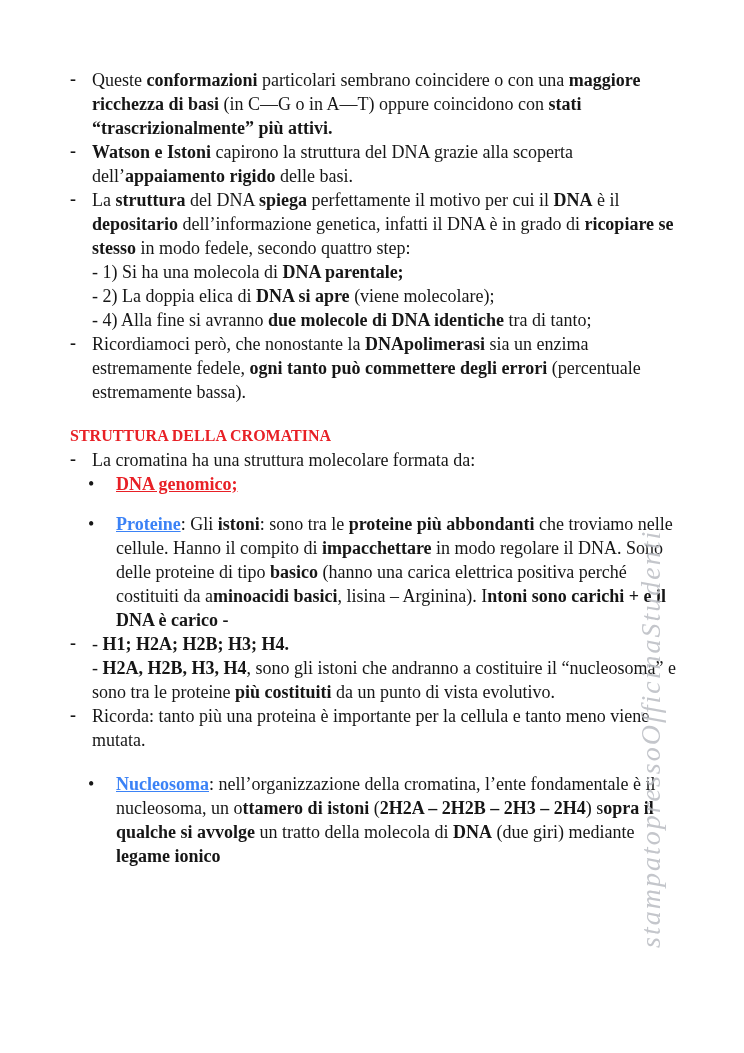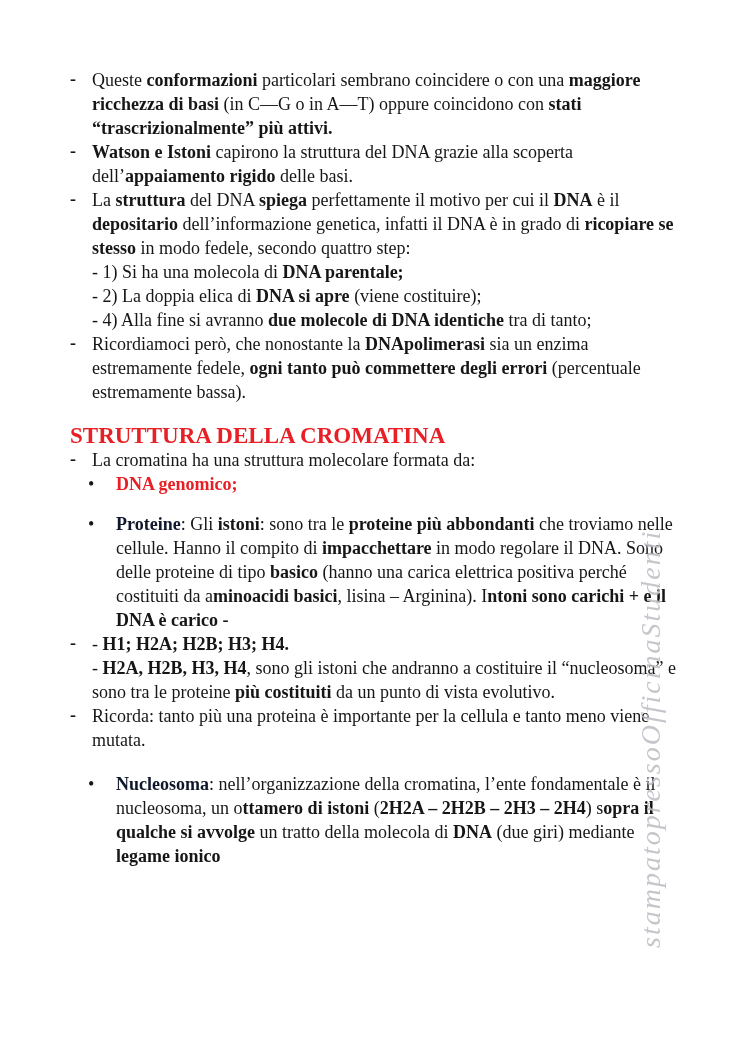--- a/index.html
+++ b/index.html
@@ -22,32 +22,32 @@
   .dash-item > .marker { position: absolute; left: 0; top: -1px; font-weight: bold; }
   .bullet-item { position: relative; padding-left: 46px; }
   .bullet-item > .marker { position: absolute; left: 18px; top: 0; }
 
   
   .gap-sm { margin-top: 16px; }
   .gap-md { margin-top: 20px; }
 
   .section-heading {
     margin: 20px 0 0 0;
-    font-size: 23px;
+    font-size: 16px;
     line-height: 24px;
     font-weight: bold;
     color: #e82026;
     font-family: inherit;
   }
 
   
   .seg.b { font-weight: bold; }
   .seg.red { color: #e82026; }
-  .seg.salmon { color: #0f172a; }
-  .seg.u { }
+  .seg.salmon { color: #3b82f6; }
+  .seg.u { text-decoration: underline; }
 
   .watermark {
     position: absolute;
     left: 634px; top: 948px;
     transform: rotate(-90deg);
     transform-origin: 0 0;
     font-style: italic;
     font-size: 28px;
     line-height: 34px;
     letter-spacing: 2px;
@@ -70,21 +70,21 @@
     <div class="dash-item">
       <span class="marker">-</span>
       <div class="body"><span class="seg b">Watson e Istoni</span><span class="seg"> capirono la struttura del DNA grazie alla scoperta dell’</span><span class="seg b">appaiamento rigido</span><span class="seg"> delle basi.</span></div>
     </div>
 
     <div class="dash-item">
       <span class="marker">-</span>
       <div class="body">
         <div><span class="seg"> La </span><span class="seg b">struttura</span><span class="seg"> del DNA </span><span class="seg b">spiega</span><span class="seg"> perfettamente il motivo per cui il </span><span class="seg b">DNA</span><span class="seg"> è il </span><span class="seg b">depositario</span><span class="seg"> dell’informazione genetica, infatti il DNA è in grado di </span><span class="seg b">ricopiare se stesso</span><span class="seg"> in modo fedele, secondo quattro step:</span></div>
         <div><span class="seg">- 1) Si ha una molecola di </span><span class="seg b">DNA parentale;</span></div>
-        <div><span class="seg">- 2) La doppia elica di </span><span class="seg b">DNA si apre</span><span class="seg"> (viene costituire);</span></div>
+        <div><span class="seg">- 2) La doppia elica di </span><span class="seg b">DNA si apre</span><span class="seg"> (viene molecolare);</span></div>
         <div><span class="seg">- 4) Alla fine si avranno </span><span class="seg b">due molecole di DNA identiche</span><span class="seg"> tra di tanto;</span></div>
       </div>
     </div>
 
     <div class="dash-item">
       <span class="marker">-</span>
       <div class="body"><span class="seg">Ricordiamoci però, che nonostante la </span><span class="seg b">DNApolimerasi</span><span class="seg"> sia un enzima estremamente fedele, </span><span class="seg b">ogni tanto può commettere degli errori</span><span class="seg"> (percentuale estremamente bassa).</span></div>
     </div>
 
     <h2 class="section-heading">STRUTTURA DELLA CROMATINA</h2>

